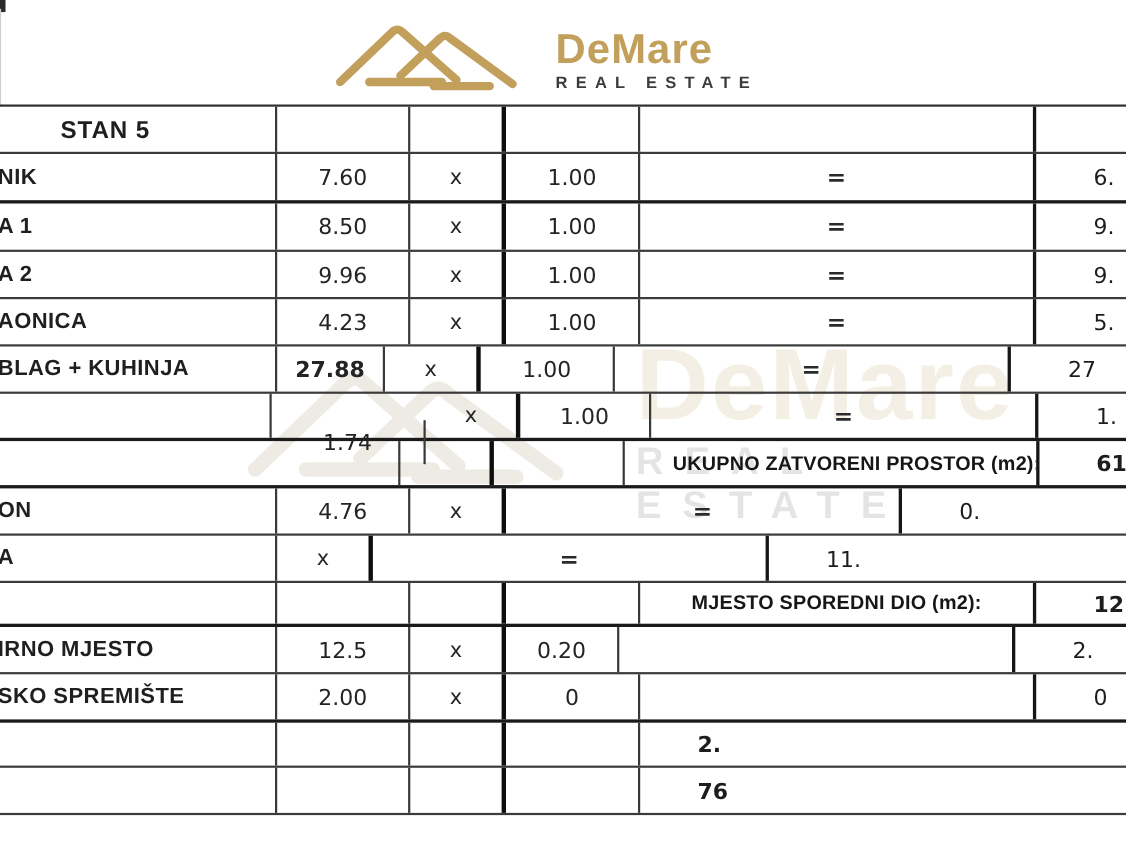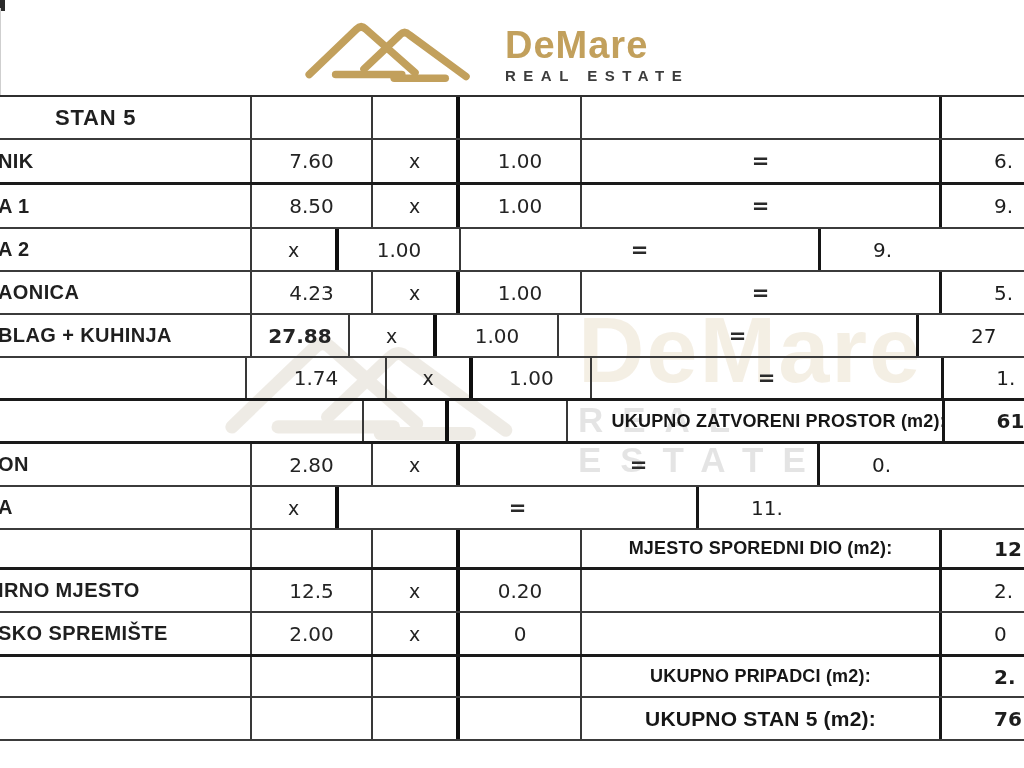--- a/index.html
+++ b/index.html
@@ -124,20 +124,21 @@
     <div class="trow kind-item" style="height: 44px;">
       <div class="cell cell-name vb2" style="width: 332px;">A 1</div>
       <div class="cell cell-area vb2" style="width: 121px;">8.50</div>
       <div class="cell cell-op vb4" style="width: 87px;">x</div>
       <div class="cell cell-coef vb2" style="width: 122px;">1.00</div>
       <div class="cell cell-eq vb3" style="width: 360px;">=</div>
       <div class="cell cell-result" style="width: 158px;">9.</div>
     </div>
     <div class="trow kind-item" style="height: 43px;">
       <div class="cell cell-name vb2" style="width: 332px;">A 2</div>
+      <div class="cell cell-area vb2" style="width: 121px;">9.96</div>
       <div class="cell cell-op vb4" style="width: 87px;">x</div>
       <div class="cell cell-coef vb2" style="width: 122px;">1.00</div>
       <div class="cell cell-eq vb3" style="width: 360px;">=</div>
       <div class="cell cell-result" style="width: 158px;">9.</div>
     </div>
     <div class="trow kind-item" style="height: 43px;">
       <div class="cell cell-name vb2" style="width: 332px;">AONICA</div>
       <div class="cell cell-area vb2" style="width: 121px;">4.23</div>
       <div class="cell cell-op vb4" style="width: 87px;">x</div>
       <div class="cell cell-coef vb2" style="width: 122px;">1.00</div>
@@ -147,36 +148,36 @@
     <div class="trow kind-item" style="height: 43px;">
       <div class="cell cell-name vb2" style="width: 332px;">BLAG + KUHINJA</div>
       <div class="cell cell-area vb2" style="width: 98px; font-weight: bold;">27.88</div>
       <div class="cell cell-op vb4" style="width: 87px;">x</div>
       <div class="cell cell-coef vb2" style="width: 122px;">1.00</div>
       <div class="cell cell-eq vb3" style="width: 360px;">=</div>
       <div class="cell cell-result" style="width: 158px;">27</div>
     </div>
     <div class="trow kind-item thickb" style="height: 43px;">
       <div class="cell cell-name vb2" style="width: 332px;"></div>
-      <div class="cell cell-area vb2" style="width: 144px;">1.74</div>
+      <div class="cell cell-area vb2" style="width: 144px; margin-top: 24px;">1.74</div>
       <div class="cell cell-op vb4" style="width: 87px;">x</div>
       <div class="cell cell-coef vb2" style="width: 122px;">1.00</div>
       <div class="cell cell-eq vb3" style="width: 360px;">=</div>
       <div class="cell cell-result" style="width: 158px;">1.</div>
     </div>
     <div class="trow kind-total-merged thickb" style="height: 43px;">
       <div class="cell cell-name vb2" style="width: 453px;"></div>
       <div class="cell cell-op vb4" style="width: 87px;"></div>
       <div class="cell cell-coef vb2" style="width: 122px;"></div>
       <div class="cell tot-label vb3" style="width: 385px; padding-left: 48px;">UKUPNO ZATVORENI PROSTOR (m2):</div>
       <div class="cell cell-result" style="width: 158px;">61</div>
     </div>
     <div class="trow kind-item" style="height: 43px;">
       <div class="cell cell-name vb2" style="width: 332px;">ON</div>
-      <div class="cell cell-area vb2" style="width: 121px;">2.80</div>
+      <div class="cell cell-area vb2" style="width: 121px;">4.76</div>
       <div class="cell cell-op vb4" style="width: 87px;">x</div>
       <div class="cell cell-eq vb3" style="width: 360px;">=</div>
       <div class="cell cell-result" style="width: 158px;">0.</div>
     </div>
     <div class="trow kind-item" style="height: 43px;">
       <div class="cell cell-name vb2" style="width: 332px;">A</div>
       <div class="cell cell-op vb4" style="width: 87px;">x</div>
       <div class="cell cell-eq vb3" style="width: 360px;">=</div>
       <div class="cell cell-result" style="width: 158px;">11.</div>
     </div>
@@ -185,41 +186,39 @@
       <div class="cell cell-area vb2" style="width: 121px;"></div>
       <div class="cell cell-op vb4" style="width: 87px;"></div>
       <div class="cell cell-coef vb2" style="width: 122px;"></div>
       <div class="cell tot-label vb3" style="width: 360px;">MJESTO SPOREDNI DIO (m2):</div>
       <div class="cell cell-result" style="width: 158px;">12</div>
     </div>
     <div class="trow kind-item" style="height: 43px;">
       <div class="cell cell-name vb2" style="width: 332px;">IRNO MJESTO</div>
       <div class="cell cell-area vb2" style="width: 121px;">12.5</div>
       <div class="cell cell-op vb4" style="width: 87px;">x</div>
-      <div class="cell cell-coef vb2" style="width: 122px;">0.20</div>
+      <div class="cell cell-coef vb2" style="width: 103px;">0.20</div>
       <div class="cell cell-eq vb3" style="width: 360px;"></div>
       <div class="cell cell-result" style="width: 158px;">2.</div>
     </div>
     <div class="trow kind-item thickb" style="height: 44px;">
       <div class="cell cell-name vb2" style="width: 332px;">SKO SPREMIŠTE</div>
       <div class="cell cell-area vb2" style="width: 121px;">2.00</div>
       <div class="cell cell-op vb4" style="width: 87px;">x</div>
       <div class="cell cell-coef vb2" style="width: 122px;">0</div>
       <div class="cell cell-eq vb3" style="width: 360px;"></div>
       <div class="cell cell-result" style="width: 158px;">0</div>
     </div>
     <div class="trow kind-total" style="height: 41px;">
       <div class="cell cell-name vb2" style="width: 332px;"></div>
       <div class="cell cell-area vb2" style="width: 121px;"></div>
       <div class="cell cell-op vb4" style="width: 87px;"></div>
       <div class="cell cell-coef vb2" style="width: 122px;"></div>
-      <div class="cell tot-label vb3" style="width: 360px;">UKUPNO PRIPADCI (m2):</div>
       <div class="cell cell-result" style="width: 158px;">2.</div>
     </div>
     <div class="trow kind-total-large" style="height: 43px;">
       <div class="cell cell-name vb2" style="width: 332px;"></div>
       <div class="cell cell-area vb2" style="width: 121px;"></div>
       <div class="cell cell-op vb4" style="width: 87px;"></div>
       <div class="cell cell-coef vb2" style="width: 122px;"></div>
-      <div class="cell tot-label vb3" style="width: 360px;">UKUPNO STAN 5 (m2):</div>
       <div class="cell cell-result" style="width: 158px;">76</div>
     </div>
   </div>
 
 </body></html>

